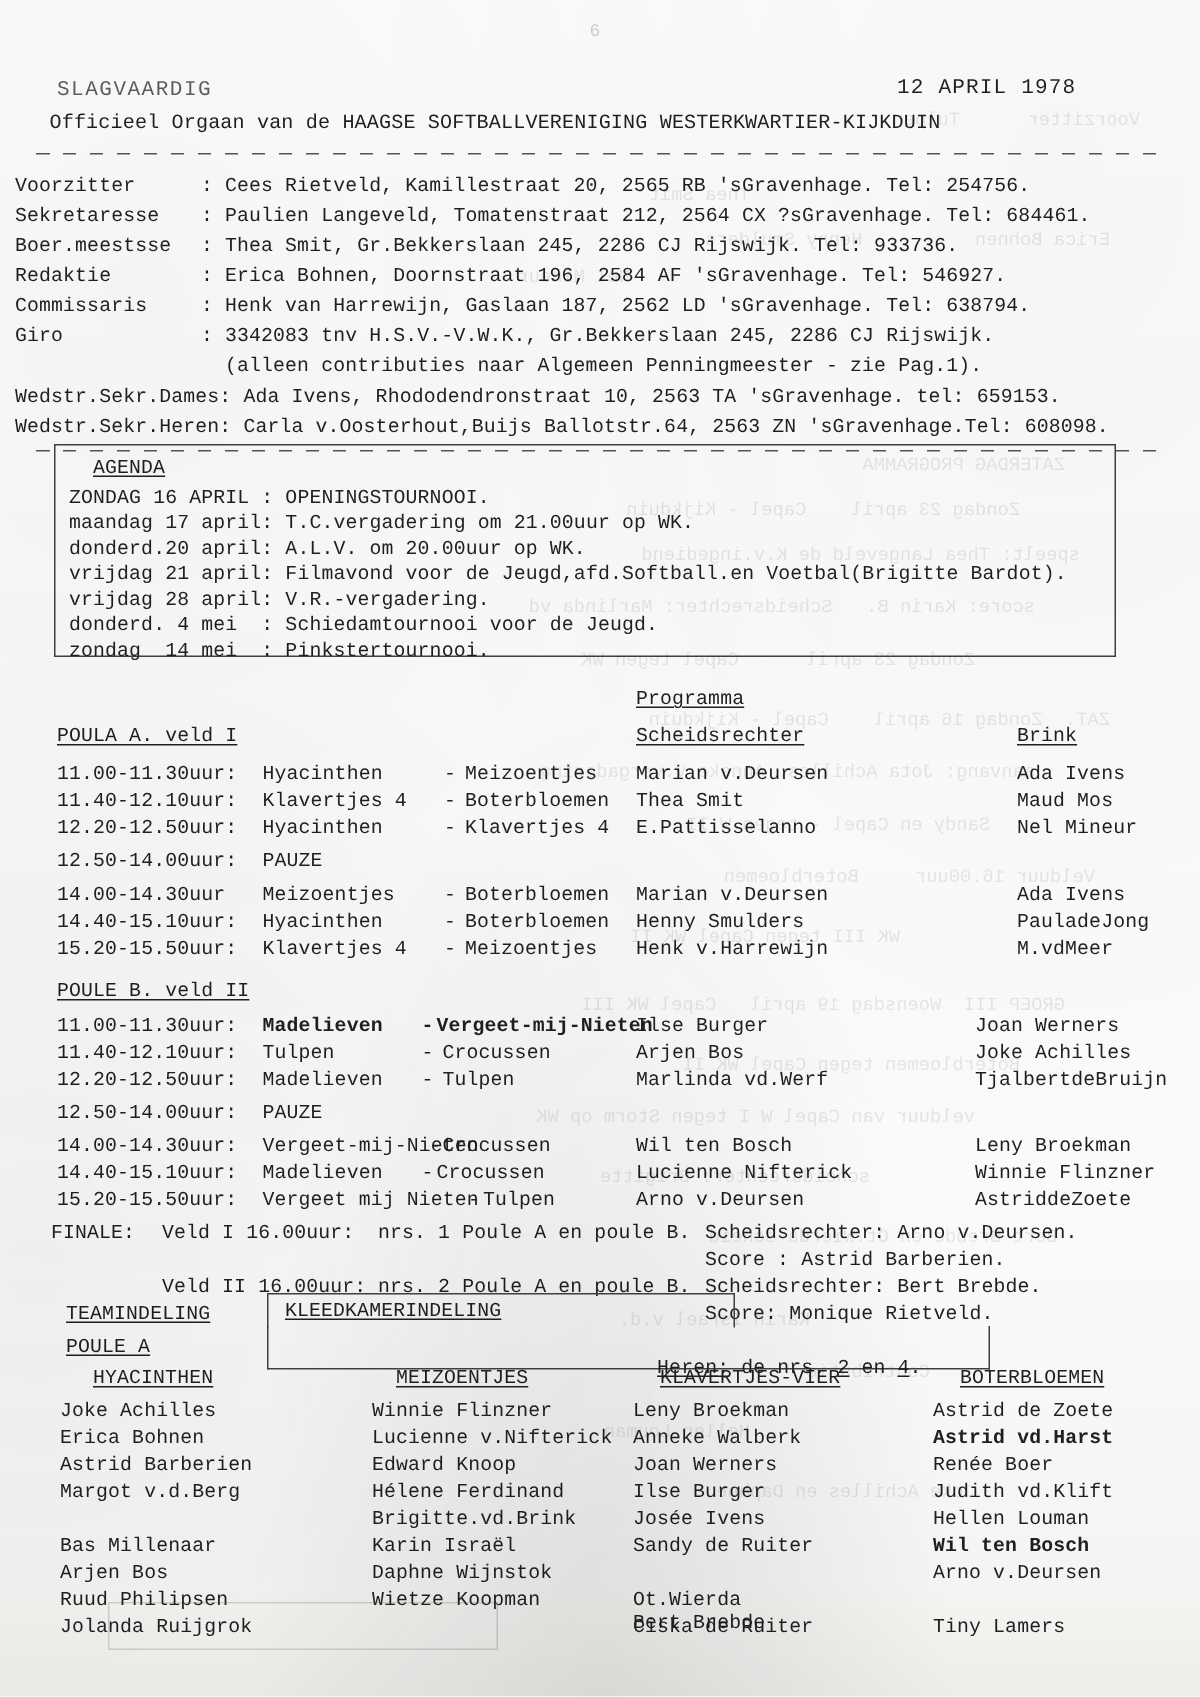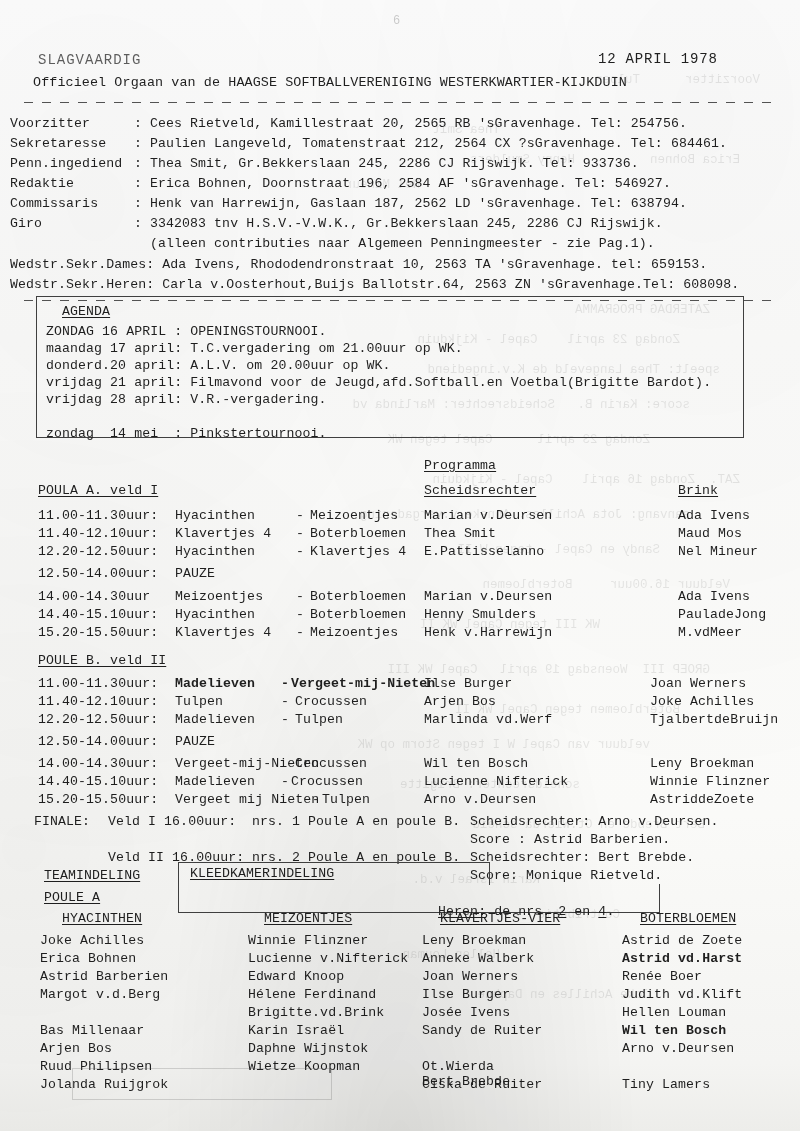--- a/index.html
+++ b/index.html
@@ -112,21 +112,21 @@
 
   <div>
     <div class="t ln" style="left:10px;top:116px;"><span>Voorzitter</span></div>
     <div class="t ln" style="left:134px;top:116px;"><span>:</span></div>
     <div class="t ln" style="left:150px;top:116px;"><span>Cees Rietveld, Kamillestraat 20, 2565 RB 'sGravenhage. Tel: 254756.</span></div>
 
     <div class="t ln" style="left:10px;top:136px;"><span>Sekretaresse</span></div>
     <div class="t ln" style="left:134px;top:136px;"><span>:</span></div>
     <div class="t ln" style="left:150px;top:136px;"><span>Paulien Langeveld, Tomatenstraat 212, 2564 CX ?sGravenhage. Tel: 684461.</span></div>
 
-    <div class="t ln" style="left:10px;top:156px;"><span>Penn.ingediend</span></div>
+    <div class="t ln" style="left:10px;top:156px;"><span>Boer.meestsse</span></div>
     <div class="t ln" style="left:134px;top:156px;"><span>:</span></div>
     <div class="t ln" style="left:150px;top:156px;"><span>Thea Smit, Gr.Bekkerslaan 245, 2286 CJ Rijswijk. Tel: 933736.</span></div>
 
     <div class="t ln" style="left:10px;top:176px;"><span>Redaktie</span></div>
     <div class="t ln" style="left:134px;top:176px;"><span>:</span></div>
     <div class="t ln" style="left:150px;top:176px;"><span>Erica Bohnen, Doornstraat 196, 2584 AF 'sGravenhage. Tel: 546927.</span></div>
 
     <div class="t ln" style="left:10px;top:196px;"><span>Commissaris</span></div>
     <div class="t ln" style="left:134px;top:196px;"><span>:</span></div>
     <div class="t ln" style="left:150px;top:196px;"><span>Henk van Harrewijn, Gaslaan 187, 2562 LD 'sGravenhage. Tel: 638794.</span></div>
@@ -142,20 +142,21 @@
 
   <div class="dash" style="left:24px;top:300px;width:752px;"></div>
 
   <div class="box" style="left:36px;top:296px;width:706px;height:140px;"></div>
   <div class="t ln u" style="left:62px;top:304px;">AGENDA</div>
   <div class="t ln" style="left:46px;top:324px;">ZONDAG 16 APRIL : OPENINGSTOURNOOI.</div>
   <div class="t ln" style="left:46px;top:341px;">maandag 17 april: T.C.vergadering om 21.00uur op WK.</div>
   <div class="t ln" style="left:46px;top:358px;">donderd.20 april: A.L.V. om 20.00uur op WK.</div>
   <div class="t ln" style="left:46px;top:375px;">vrijdag 21 april: Filmavond voor de Jeugd,afd.Softball.en Voetbal(Brigitte Bardot).</div>
   <div class="t ln" style="left:46px;top:392px;">vrijdag 28 april: V.R.-vergadering.</div>
+  <div class="t ln" style="left:46px;top:409px;">donderd. 4 mei  : Schiedamtournooi voor de Jeugd.</div>
   <div class="t ln" style="left:46px;top:426px;">zondag  14 mei  : Pinkstertournooi.</div>
 
   <div class="t ln u" style="left:424px;top:458px;text-decoration:underline;">Programma</div>
 
   <div class="t ln u" style="left:38px;top:483px;">POULA A. veld I</div>
   <div class="t ln u" style="left:424px;top:483px;">Scheidsrechter</div>
   <div class="t ln u" style="left:678px;top:483px;">Brink</div>
 
   <div>
     <div class="t ln" style="left:38px;top:508px;">11.00-11.30uur:</div>

